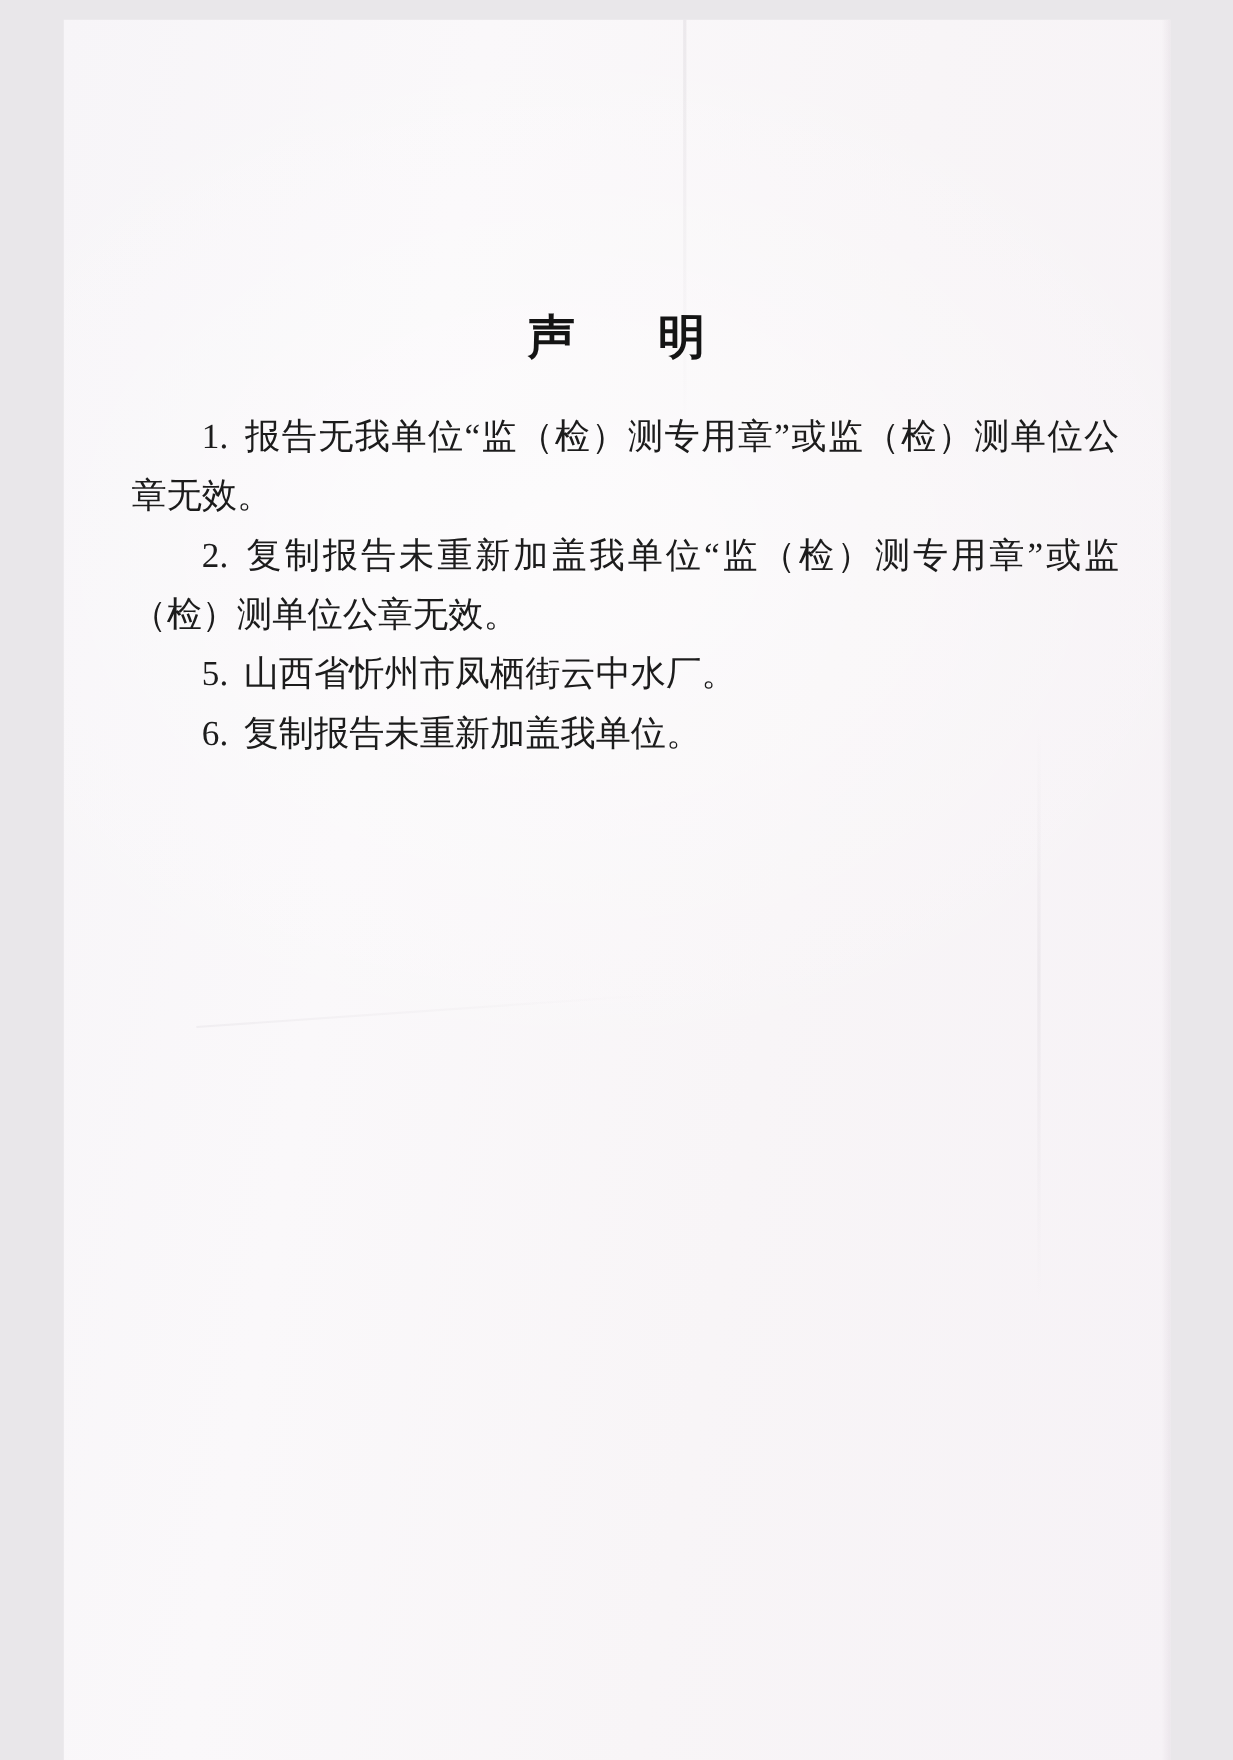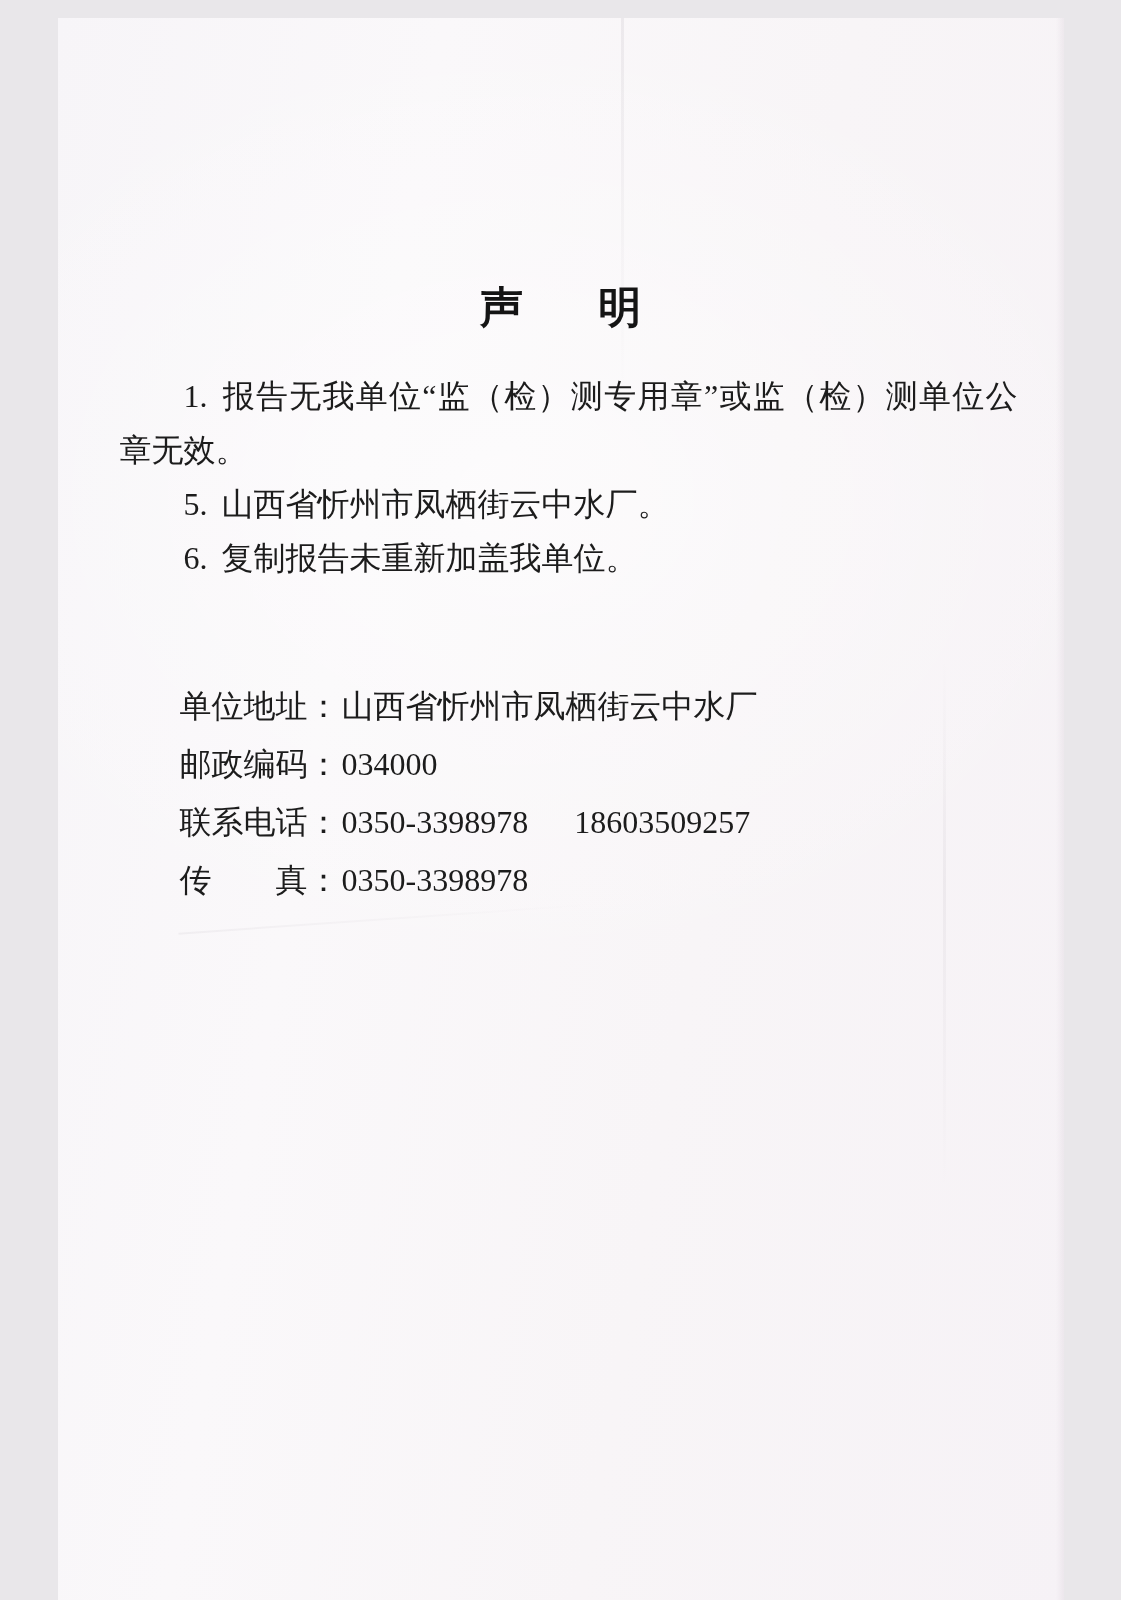--- a/index.html
+++ b/index.html
@@ -67,34 +67,21 @@
 <div class="paper">
 
   <div class="crease crease-v1"></div>
   <div class="crease crease-v2"></div>
   <div class="crease crease-d1"></div>
 
   <h1 class="doc-title">声明</h1>
 
   <div class="statements">
     <p><span class="stmt-num">1.</span><span>报告无我单位“监（检）测专用章”或监（检）测单位公章无效。</span></p>
+    <p><span class="stmt-num">2.</span><span>复制报告未重新加盖我单位“监（检）测专用章”或监（检）测单位公章无效。</span></p>
     <p><span class="stmt-num">5.</span><span>山西省忻州市凤栖街云中水厂。</span></p>
     <p><span class="stmt-num">6.</span><span>复制报告未重新加盖我单位。</span></p>
   </div>
 
-  <div class="contact">
-    <div class="contact-row">
-      <span class="contact-label">单位地址：</span><span class="contact-value">山西省忻州市凤栖街云中水厂</span>
-    </div>
-    <div class="contact-row">
-      <span class="contact-label">邮政编码：</span><span class="contact-value">034000</span>
-    </div>
-    <div class="contact-row">
-      <span class="contact-label">联系电话：</span><span class="contact-value">0350-3398978</span><span class="contact-value2">18603509257</span>
-    </div>
-    <div class="contact-row">
-      <span class="contact-label">传　　真：</span><span class="contact-value">0350-3398978</span>
-    </div>
-  </div>
 
   <div class="edge-right"></div>
   <div class="edge-bottom"></div>
 </div>
 
 </body></html>

